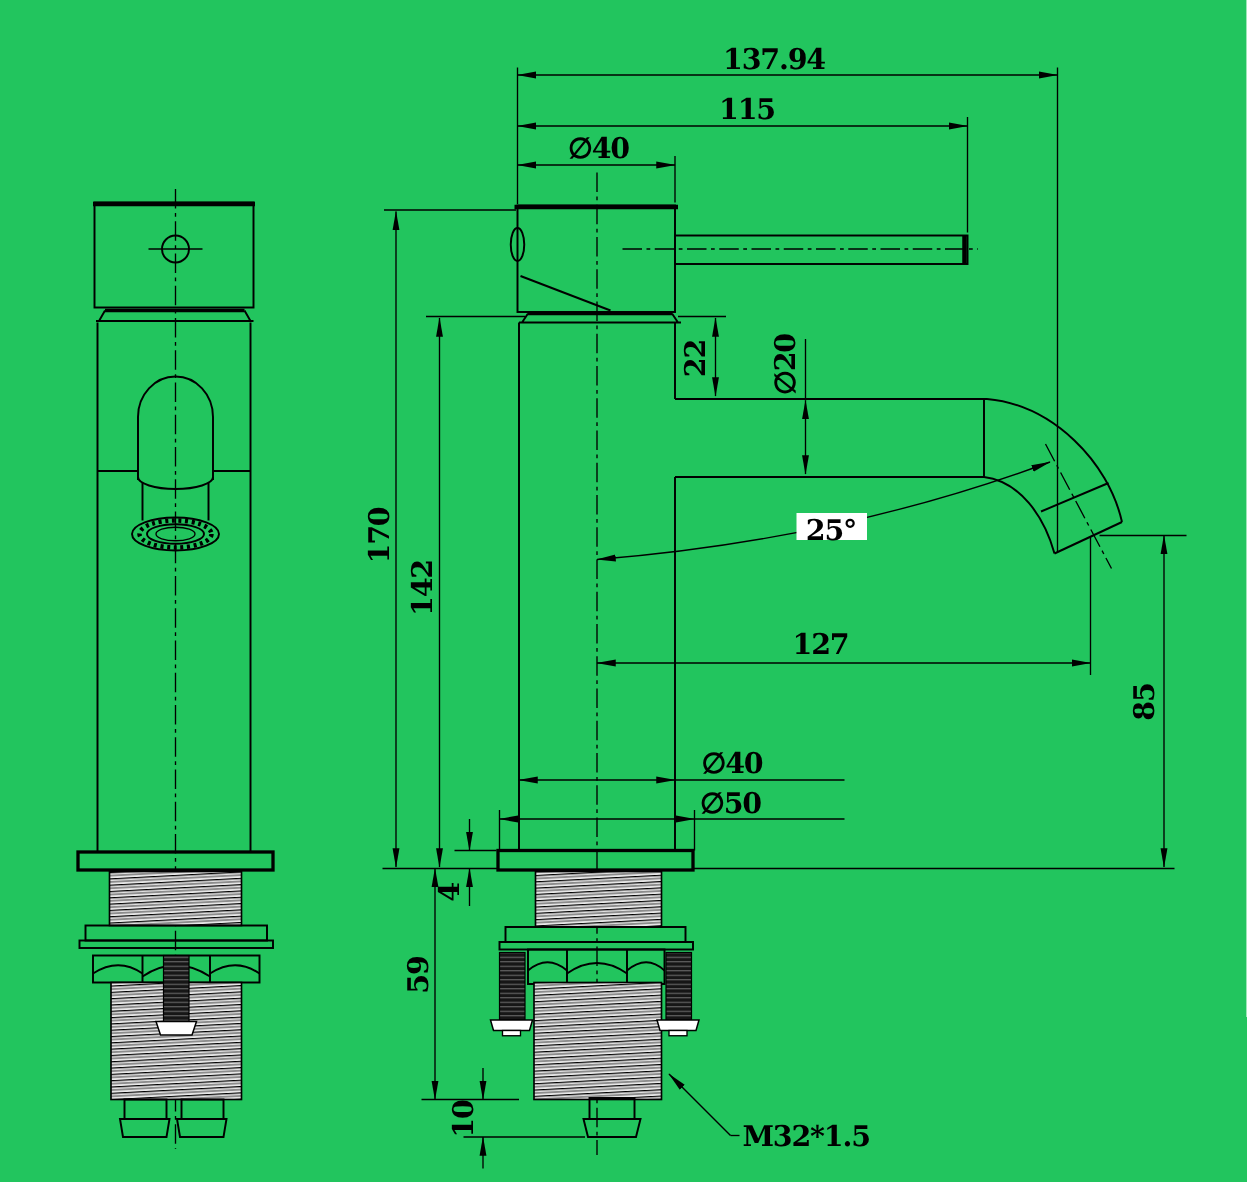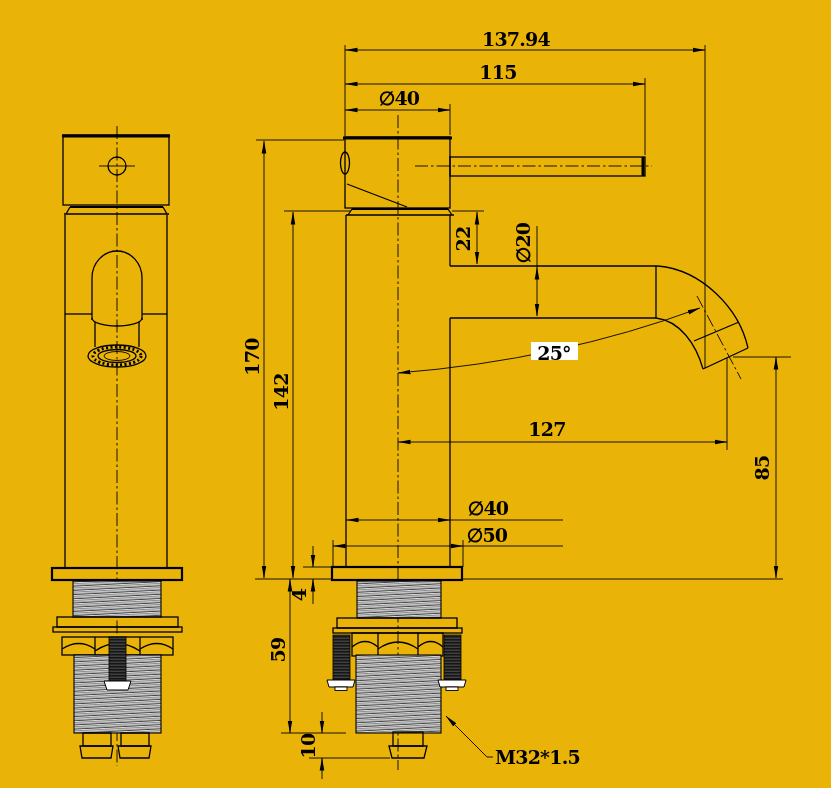--- a/index.html
+++ b/index.html
@@ -1,16 +1,16 @@
 <!DOCTYPE html>
 <html><head>
 <meta charset="utf-8">
 <style>
   html,body{margin:0;padding:0;background:#ffffff;}
-  .canvas{position:relative;width:831px;height:788px;background:#eab308;overflow:hidden;
+  .canvas{position:relative;width:831px;height:788px;background:#22c55e;overflow:hidden;
           font-family:"DejaVu Serif","Liberation Serif",serif;}
   svg{display:block;}
   .ol{stroke:#000;stroke-width:1.3;fill:none;}
   .thick{stroke:#000;stroke-width:3;fill:none;}
   .med{stroke:#000;stroke-width:2.2;fill:none;}
   .dim{stroke:#000;stroke-width:0.9;fill:none;}
   .cl{stroke:#000;stroke-width:0.9;fill:none;stroke-dasharray:13 3 2.5 3;}
   .dimtxt{font-family:"DejaVu Serif","Liberation Serif",serif;font-weight:700;
           font-size:19px;letter-spacing:-0.8px;fill:#000;}
 </style>

